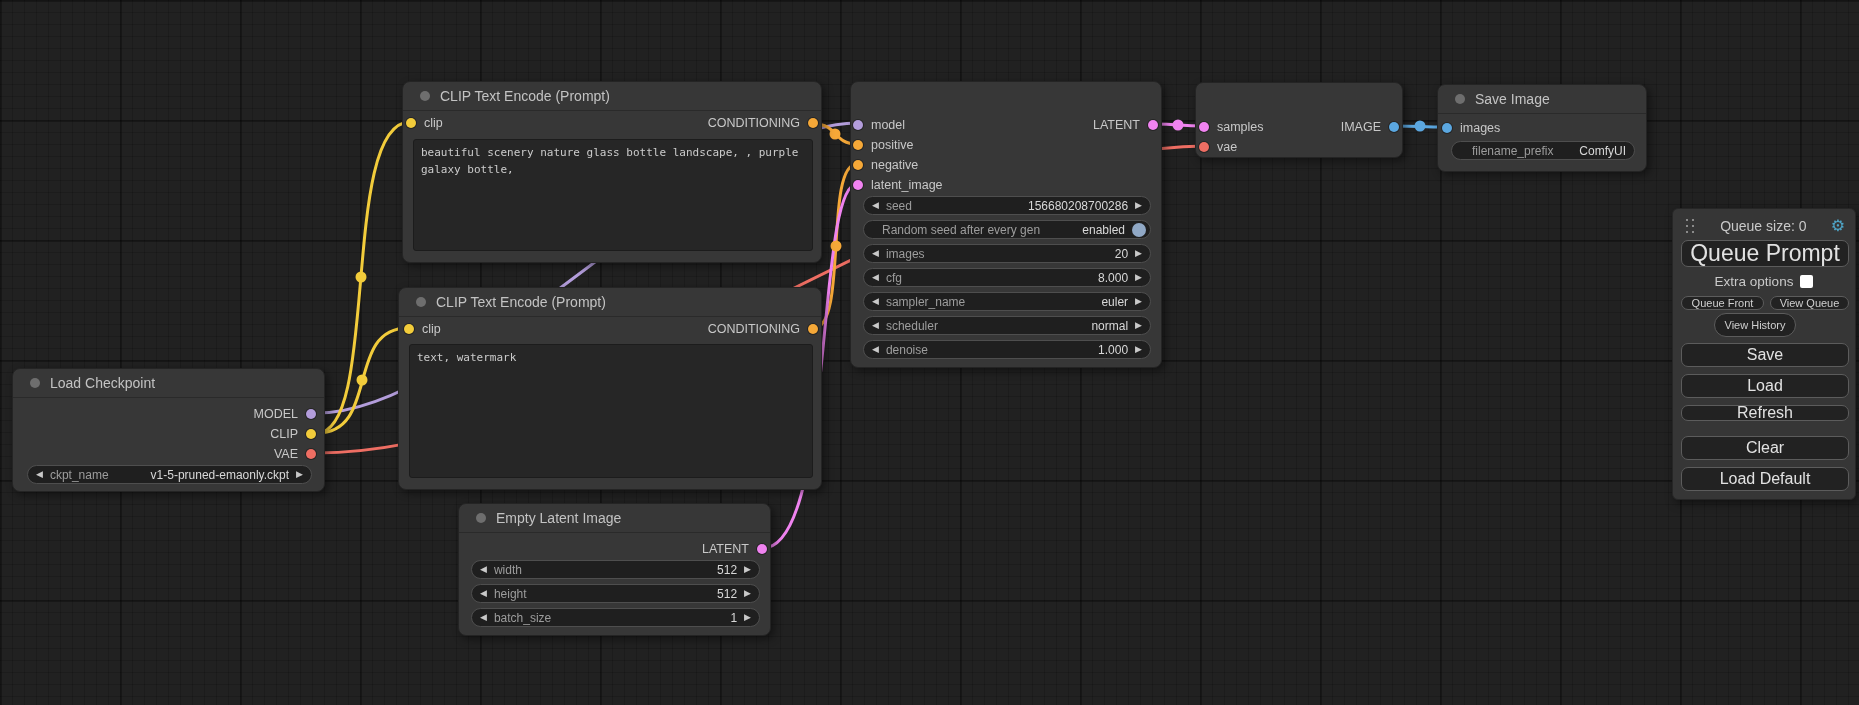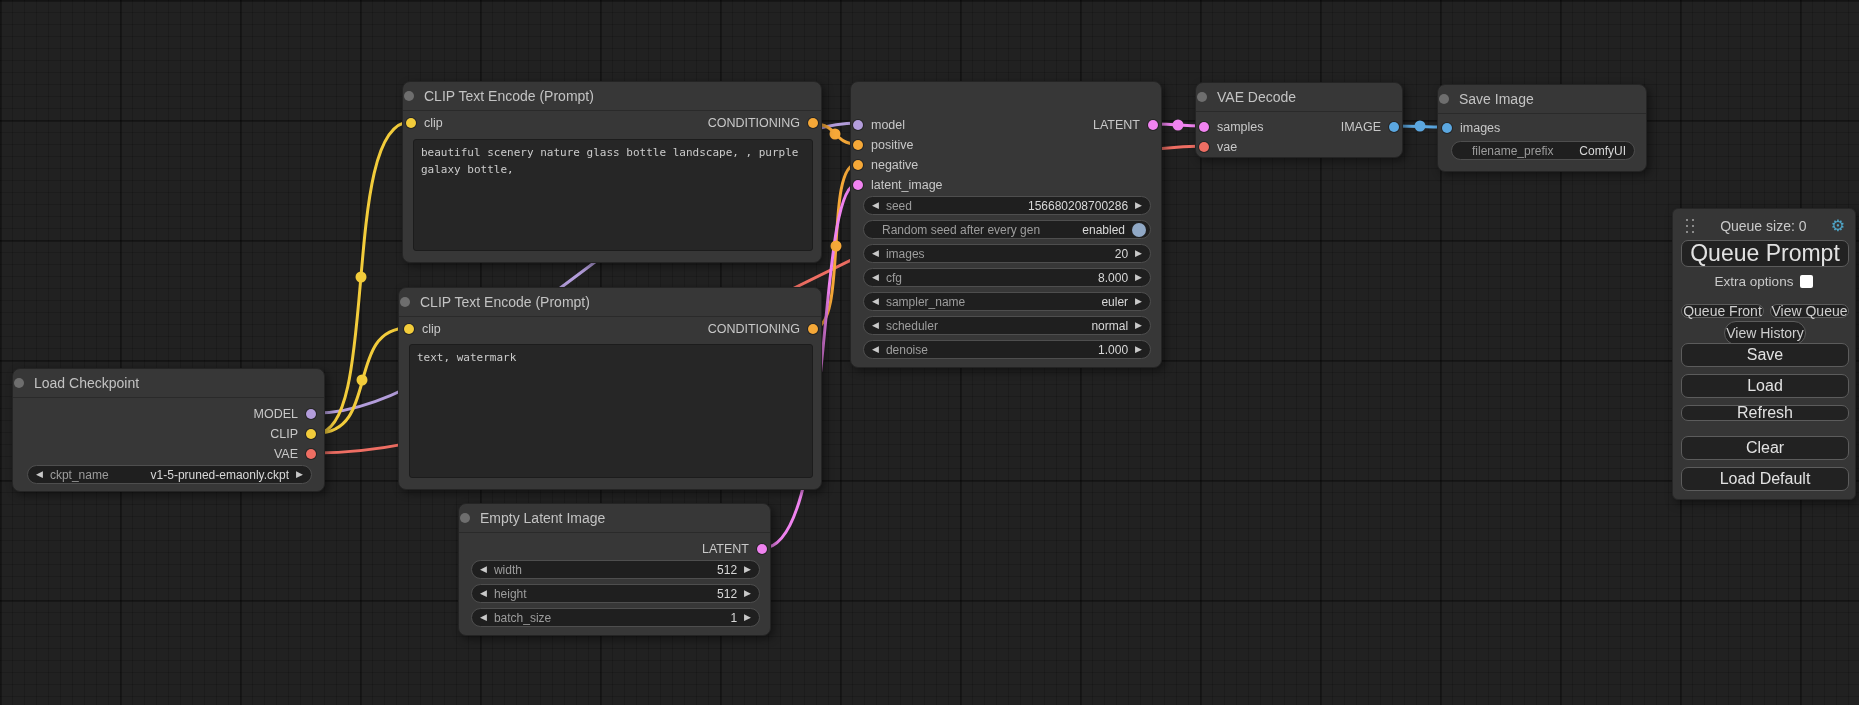--- a/index.html
+++ b/index.html
@@ -10,21 +10,21 @@
       linear-gradient(90deg, rgba(0,0,0,.30) 2px, transparent 2px),
       linear-gradient(rgba(0,0,0,.16) 1px, transparent 1px),
       linear-gradient(90deg, rgba(0,0,0,.16) 1px, transparent 1px);
     background-size:120px 120px,120px 120px,12px 12px,12px 12px;
     font-family:"Liberation Sans", sans-serif;}
   #wires{position:absolute;left:0;top:0;z-index:1;}
   #wires path{fill:none;stroke-width:3;stroke-linecap:round;}
   .node{position:absolute;z-index:2;background:#373737;border-radius:8px;
     border:1px solid #242424;box-sizing:border-box;
     box-shadow:3px 3px 9px rgba(0,0,0,.45);}
-  .ntitle{height:28px;display:flex;align-items:center;gap:10px;padding:0 1px;
+  .ntitle{height:28px;display:flex;align-items:center;gap:10px;padding:0 17px;
     color:#c3c3c3;font-size:14px;border-bottom:1px solid rgba(0,0,0,.22);}
   .tdot{width:10px;height:10px;border-radius:50%;background:#6e6e6e;flex:0 0 auto;}
   .slot{position:absolute;height:20px;display:flex;align-items:center;gap:8px;
     color:#c8c8c8;font-size:12.5px;}
   .slot.out{flex-direction:row;}
   .pdot{width:10px;height:10px;border-radius:50%;box-shadow:0 0 0 1px rgba(0,0,0,.35);}
   .txtarea{position:absolute;background:#262626;border:1px solid #1c1c1c;border-radius:3px;
     color:#cccccc;font-family:"DejaVu Sans Mono", monospace;font-size:11px;line-height:1.5;
     padding:5px 7px;white-space:pre-wrap;box-sizing:border-box;overflow:hidden;}
   .widget{position:absolute;height:19px;background:#1f1f1f;border:1px solid #4e4e4e;
@@ -38,21 +38,21 @@
   #queue{position:absolute;z-index:3;background:#363636;border-radius:6px;
     border:1px solid #262626;box-sizing:border-box;box-shadow:3px 3px 10px rgba(0,0,0,.5);}
   .qhead{position:absolute;left:0;top:4px;width:100%;height:26px;display:flex;
     align-items:center;padding:0 10px;box-sizing:border-box;}
   .qgrip{width:13px;height:21px;background-image:radial-gradient(#8a8a8a 1.1px, transparent 1.4px);
     background-size:6px 6px;background-position:1px 1px;}
   .qtitle{flex:1;text-align:center;color:#c9c9c9;font-size:14px;}
   .qgear{font-size:16px;line-height:1;}
   .qbtn{position:absolute;background:#222;border:1px solid #5c5c5c;border-radius:7px;
     color:#e2e2e2;display:flex;align-items:center;justify-content:center;box-sizing:border-box;}
-  .qbtn.pill{border-radius:999px;font-size:14px;color:#cfcfcf;margin-top:8px;}
+  .qbtn.pill{border-radius:999px;font-size:11px;color:#cfcfcf;}
   .xrow{position:absolute;width:100%;display:flex;align-items:center;justify-content:center;
     gap:7px;color:#c9c9c9;font-size:13.5px;}
   .xbox{width:13px;height:13px;background:#fff;border-radius:2px;}
 </style>
 </head>
 <body>
 
 <div id="canvas">
 
   <svg id="wires" width="1859" height="705">
@@ -217,24 +217,20 @@
     </div>
     <div class="widget" style="left:12px;top:104px;width:289px">
       <span class="warrow">◀</span>
       <span class="wlabel">batch_size</span>
       <span class="wvalue">1</span>
       <span class="warrow">▶</span>
     </div>
   </div>
 
   <div class="node" style="left:1195px;top:82px;width:208px;height:76px">
-    <div class="ntitle">
-      <span class="tdot"></span>
-      <span>VAE Decode</span>
-    </div>
     <div class="slot" style="left:3px;top:34px">
       <span class="pdot" style="background:var(--c-latent)"></span>
       <span>samples</span>
     </div>
     <div class="slot" style="left:3px;top:54px">
       <span class="pdot" style="background:var(--c-vae)"></span>
       <span>vae</span>
     </div>
     <div class="slot out" style="right:3px;top:34px">
       <span>IMAGE</span>
@@ -263,21 +259,21 @@
       <div class="qtitle">Queue size: 0</div>
       <div class="qgear" style="color:var(--c-gear)">⚙</div>
     </div>
     <div class="qbtn" style="left:8px;top:31px;width:168px;height:27px;font-size:23px">Queue Prompt</div>
     <div class="xrow" style="top:65px">
       <span>Extra options</span>
       <span class="xbox"></span>
     </div>
     <div class="qbtn pill" style="left:8px;top:87px;width:83px;height:14px">Queue Front</div>
     <div class="qbtn pill" style="left:97px;top:87px;width:79px;height:14px">View Queue</div>
-    <div class="qbtn pill" style="left:51px;top:104px;width:82px;height:24px">View History</div>
+    <div class="qbtn pill" style="left:41px;top:104px;width:82px;height:24px">View History</div>
     <div class="qbtn" style="left:8px;top:134px;width:168px;height:24px;font-size:16px">Save</div>
     <div class="qbtn" style="left:8px;top:165px;width:168px;height:24px;font-size:16px">Load</div>
     <div class="qbtn" style="left:8px;top:196px;width:168px;height:16px;font-size:16px">Refresh</div>
     <div class="qbtn" style="left:8px;top:227px;width:168px;height:24px;font-size:16px">Clear</div>
     <div class="qbtn" style="left:8px;top:258px;width:168px;height:24px;font-size:16px">Load Default</div>
   </div>
 
 </div>
 
 </body></html>

